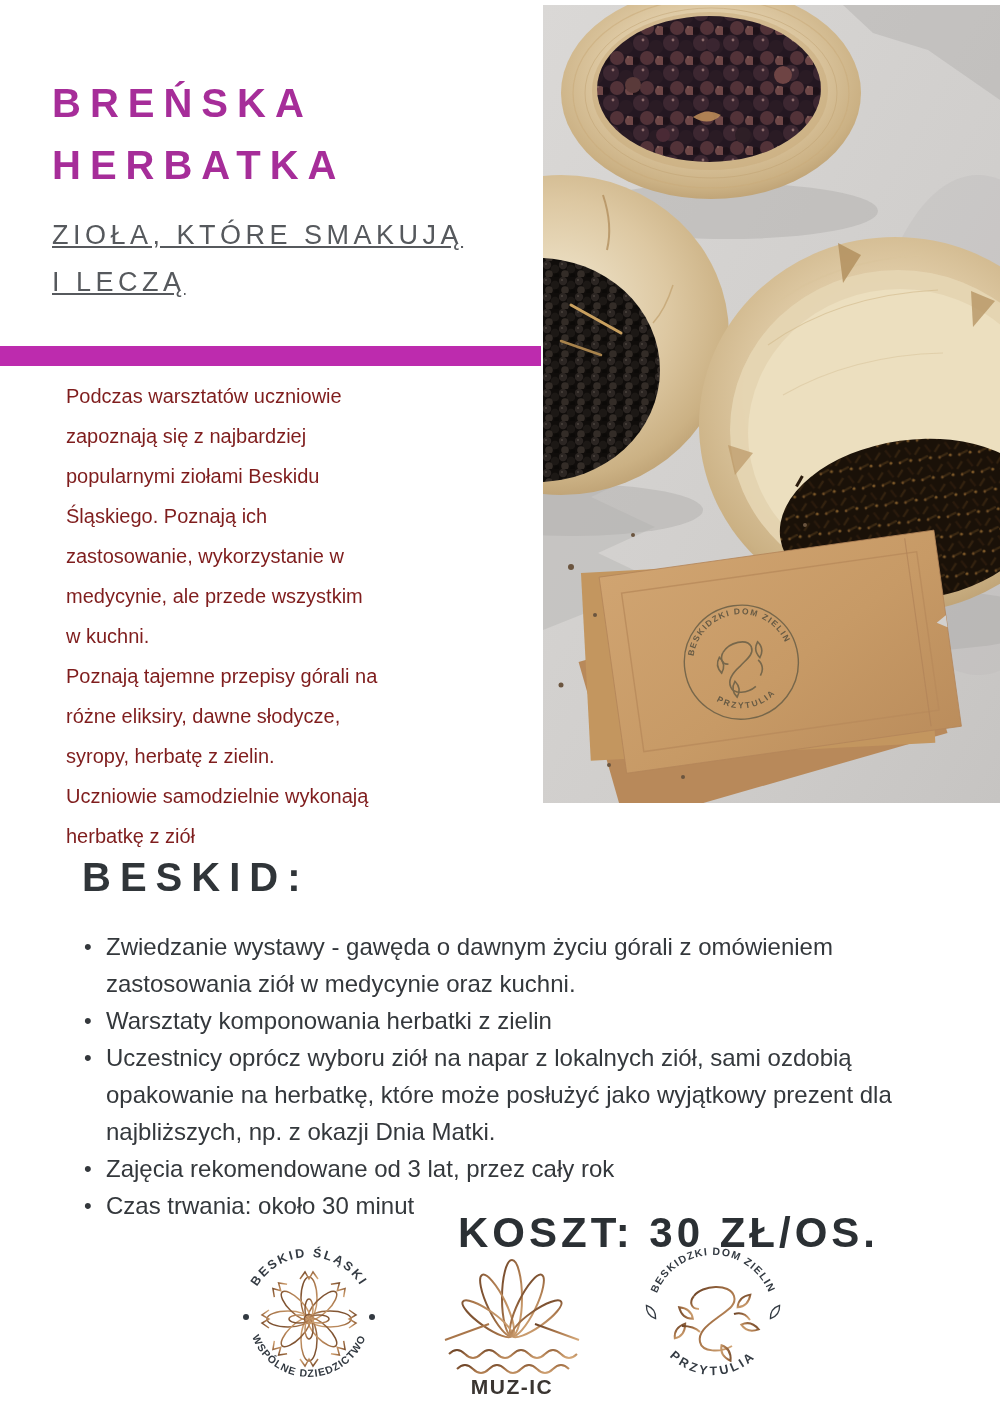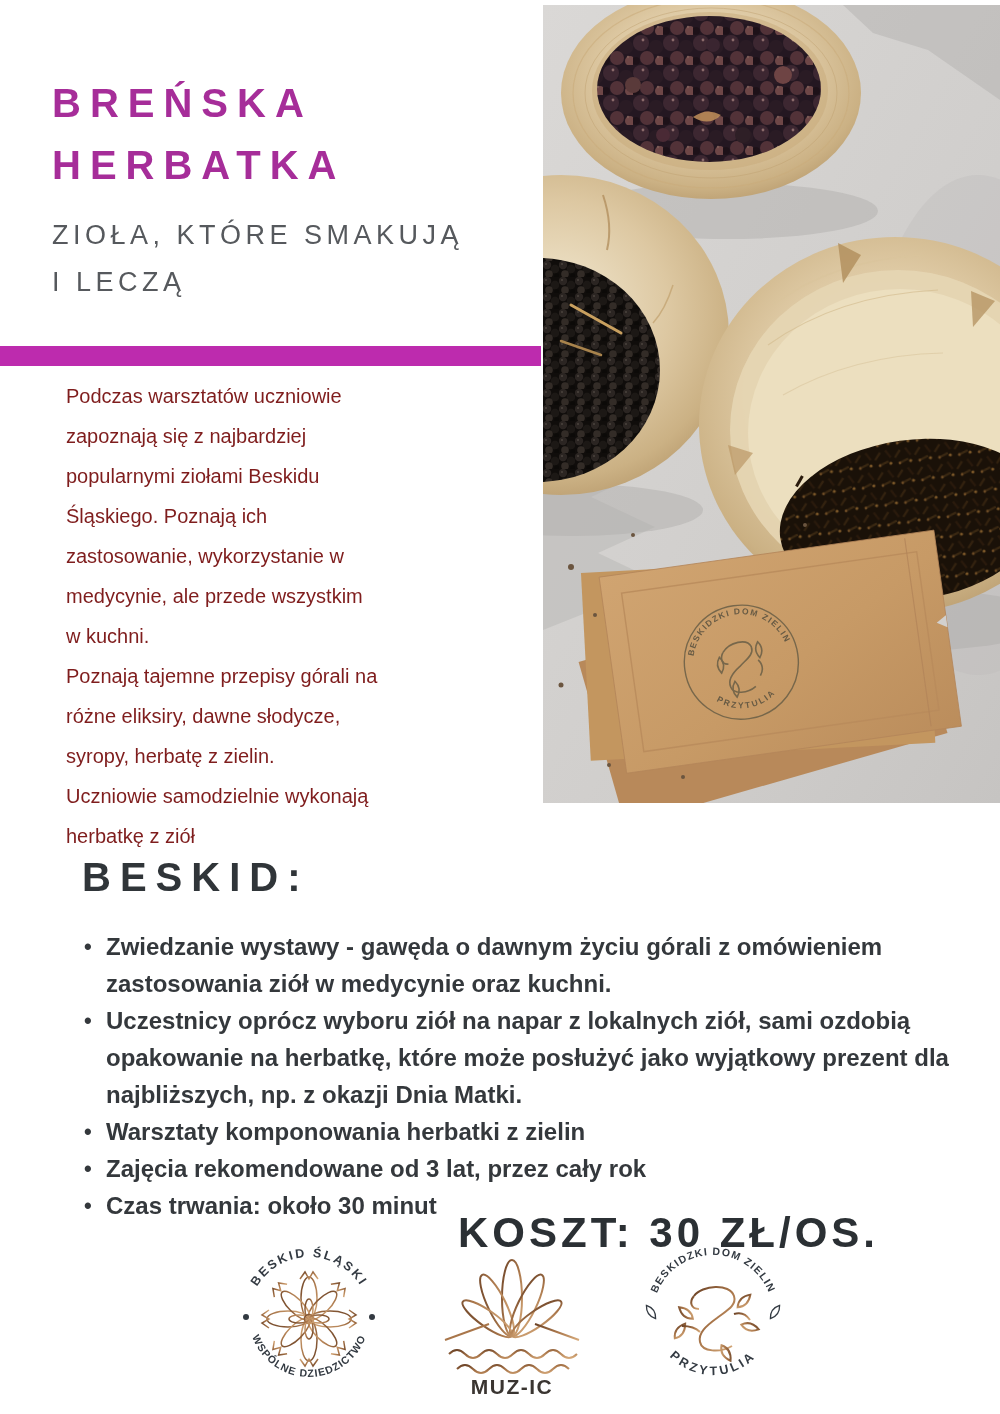--- a/index.html
+++ b/index.html
@@ -9,42 +9,42 @@
     font-family:"Liberation Sans",sans-serif;
   }
   .title{
     position:absolute;left:52px;top:72px;
     font-size:40px;font-weight:bold;letter-spacing:9px;line-height:62px;
     color:#a62d99;white-space:pre-line;
   }
   .subtitle{
     position:absolute;left:52px;top:212px;
     font-size:27px;font-weight:400;letter-spacing:4.5px;line-height:47px;
-    color:#56595d;white-space:pre-line;
+    color:#56595d;white-space:pre-line;text-decoration:underline;
   }
   .bar{
     position:absolute;left:0;top:346px;width:541px;height:20px;
     background:#bd2bae;
   }
   .intro{
     position:absolute;left:66px;top:376px;width:490px;
     font-size:20px;line-height:40px;color:#7f1d1d;
     white-space:pre-line;
   }
   .program-heading{
     position:absolute;left:82px;top:855px;
     font-size:40px;font-weight:bold;letter-spacing:9px;color:#303539;
   }
   .program-list{
     position:absolute;left:82px;top:928px;width:885px;
     margin:0;padding:0;list-style:none;
     font-size:24px;line-height:37px;color:#34383c;
   }
   .program-list li{
-    position:relative;padding-left:24px;white-space:pre-line;font-weight:bold;
+    position:relative;padding-left:24px;white-space:pre-line;
   }
   .program-list li::before{
     content:"•";position:absolute;left:2px;top:0;
     font-size:22px;color:#34383c;
   }
   .cost{
     position:absolute;left:458px;top:1178px;
     font-size:42px;font-weight:bold;letter-spacing:4px;color:#2b3034;
     white-space:nowrap;
     margin-top:31px;
@@ -229,24 +229,24 @@
         <circle cx="262" cy="520" r="2"></circle>
       </g>
     </svg>
   </div>
 
   <div class="program-heading">BESKID:</div>
 
   <ul class="program-list">
     <li>Zwiedzanie wystawy - gawęda o dawnym życiu górali z omówieniem
 zastosowania ziół w medycynie oraz kuchni.</li>
+    <li>Warsztaty komponowania herbatki z zielin</li>
     <li>Uczestnicy oprócz wyboru ziół na napar z lokalnych ziół, sami ozdobią
 opakowanie na herbatkę, które może posłużyć jako wyjątkowy prezent dla
 najbliższych, np. z okazji Dnia Matki.</li>
-    <li>Warsztaty komponowania herbatki z zielin</li>
     <li>Zajęcia rekomendowane od 3 lat, przez cały rok</li>
     <li>Czas trwania: około 30 minut</li>
   </ul>
 
   <div class="cost">KOSZT: 30 ZŁ/OS.</div>
 
   <div class="logos">
 
     <div class="logo logo-beskid">
       <svg width="150" height="150" viewBox="0 0 150 150">

